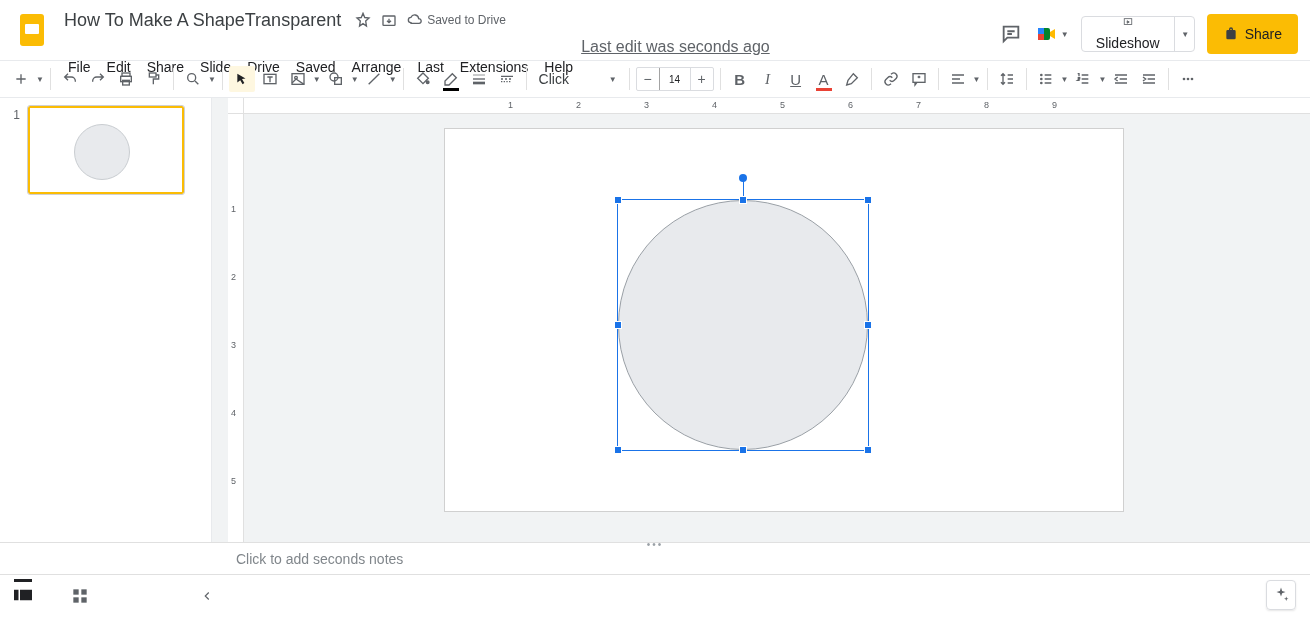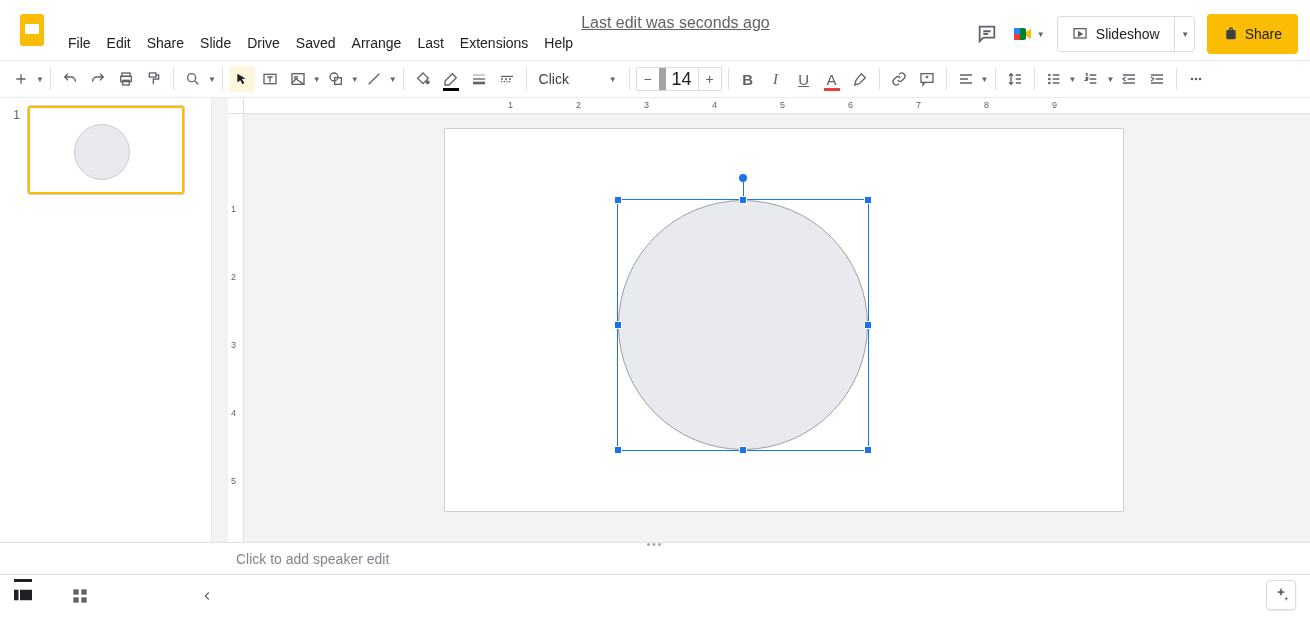--- a/index.html
+++ b/index.html
@@ -32,36 +32,36 @@
   .title-icon { margin-left: 10px; color: #5f6368; display:flex; align-items:center; }
   .saved { font-size: 12px; color: #5f6368; display:flex; align-items:center; gap:4px; margin-left:10px; }
   .menu-row { display: flex; align-items: center; height: 26px; gap: 0; margin-top:2px;}
   .menu-item { padding: 4px 8px; font-size: 14px; color: #202124; border-radius:4px;margin-top:40px; }
   .last-edit { margin-left: 0; font-size: 16px; color: #5f6368; text-decoration: underline; }
   .header-right { display: flex; align-items: center; gap: 12px; padding-top:6px; }
   .hr-icon { width: 24px; height:24px; display:flex;align-items:center;justify-content:center;color:#5f6368; }
   .meet { width:34px; display:flex;align-items:center; }
   .meet-btn { display:flex;align-items:center; }
   .slideshow-group { display:flex; border:1px solid #dadce0; border-radius:4px; overflow:hidden; height:36px;}
-  .slideshow-btn { display:flex;align-items:center;gap:8px;padding:0 14px; font-size:14px;}
+  .slideshow-btn { display:flex;align-items:center;gap:8px;padding:0 14px; font-size:14px;flex-direction:column;}
   .slideshow-drop { width:20px;display:flex;align-items:center;justify-content:center;border-left:1px solid #dadce0;}
   .share-btn { background:#fbbc04; border-radius:4px; height:40px; display:flex;align-items:center;gap:6px;padding:0 16px;font-size:14px;font-weight:500;}
   .toolbar {
     height: 38px; border-top:1px solid #e8eaed; border-bottom:1px solid #e8eaed;
     display:flex; align-items:center; padding: 0 8px; gap:2px;
   }
   .tbtn { min-width:26px; height:26px; display:flex;align-items:center;justify-content:center;color:#5f6368;border-radius:2px;position:relative;}
   .tbtn.sel2 { background:#fef7e0; }
   .tbtn-combo { display:flex;align-items:center; }
   .drop-arrow { font-size:8px; color:#5f6368; margin-left:2px; }
   .sep { width:1px; height:22px; background:#e0e0e0; margin:0 4px; }
   .font-sel { display:flex;align-items:center;justify-content:space-between;width:90px;padding:0 6px;font-size:14px;color:#3c4043;}
   .size-group { display:flex;align-items:center;border:1px solid #dadce0;border-radius:2px;height:24px;}
   .size-btn { width:22px;text-align:center;font-size:14px;color:#5f6368;}
-  .size-val { width:40px;text-align:center;font-size:18px;border-left:7px solid #a3a3a3;border-right:1px solid #dadce0;height:100%;display:flex;align-items:center;justify-content:center;}
+  .size-val { width:32px;text-align:center;font-size:10px;border-left:1px solid #a3a3a3;border-right:1px solid #dadce0;height:100%;display:flex;align-items:center;justify-content:center;}
   .color-under { height:3px;width:16px;position:absolute;bottom:1px;left:5px;}
   .workspace { display:flex; height: 444px; }
   .filmstrip { width:212px; background:#fff; padding:8px 8px; border-right:1px solid #e8eaed; position:relative;}
   .slide-thumb-wrap { display:flex; gap:8px;}
   .slide-num { font-size:12px; color:#5f6368; width:12px; text-align:right; padding-top:2px;}
   .slide-thumb { width:156px; height:88px; border:2px solid #fbbc04; outline:1px solid #d0d0d0; background:#fff; border-radius:2px; position:relative;}
   .thumb-circle { position:absolute; left:44px; top:16px; width:56px; height:56px; border-radius:50%; background:#e8eaed; border:1px solid #c9cdd1;}
   .filmstrip-bg { position:absolute; left:0; top:0; right:0; height:100px; background:#fef9e7; z-index:-1;}
   .canvas-area { flex:1; position:relative; background:#f1f3f4; }
   .ruler-h { position:absolute; top:0; left:32px; right:0; height:16px; background:#fff; border-bottom:1px solid #e0e0e0; display:flex; font-size:9px; color:#5f6368;}
@@ -89,20 +89,40 @@
 <body>
 
 <div class="header">
   <div class="logo">
     <svg viewBox="0 0 36 36">
         <rect x="6" y="2" width="24" height="32" rx="3" fill="#fbbc04"></rect>
         <rect x="11" y="12" width="14" height="10" rx="1" fill="#fff"></rect>
       </svg>
   </div>
   <div class="title-area">
+    <div class="title-row">
+      <div class="doc-title">How To Make A ShapeTransparent</div>
+      <div class="title-icon">
+          <svg width="16" height="16" viewBox="0 0 24 24" fill="none" stroke="#5f6368" stroke-width="2">
+            <path d="M12 2l2.6 6.3L21 9l-5 4.4L17.2 21 12 17.5 6.8 21 8 13.4 3 9l6.4-.7z"></path>
+          </svg>
+        </div>
+      <div class="title-icon">
+          <svg width="16" height="16" viewBox="0 0 24 24" fill="none" stroke="#5f6368" stroke-width="2">
+            <rect x="3" y="6" width="18" height="14" rx="1"></rect>
+            <path d="M12 10v6M9 13l3 3 3-3"></path>
+          </svg>
+        </div>
+      <div class="saved">
+        <svg width="16" height="16" viewBox="0 0 24 24" fill="none" stroke="#5f6368" stroke-width="2">
+            <path d="M6 16a4 4 0 010-8 6 6 0 0111.5 2A3.5 3.5 0 0118 17H6z"></path>
+          </svg>
+        <span>Saved to Drive</span>
+      </div>
+    </div>
     <div class="menu-row">
       <div class="menu-item">File</div>
       <div class="menu-item">Edit</div>
       <div class="menu-item">Share</div>
       <div class="menu-item">Slide</div>
       <div class="menu-item">Drive</div>
       <div class="menu-item">Saved</div>
       <div class="menu-item">Arrange</div>
       <div class="menu-item">Last</div>
       <div class="menu-item">Extensions</div>
@@ -401,21 +421,21 @@
         <div class="sel-handle" style="left:-4px;bottom:-4px"></div>
         <div class="sel-handle" style="left:calc(50% - 4px);bottom:-4px"></div>
         <div class="sel-handle" style="right:-4px;bottom:-4px"></div>
       </div>
     </div>
   </div>
 </div>
 
 <div class="notes-bar">
   <div class="notes-handle">•••</div>
-  <span>Click to add speaker edit</span>
+  <span>Click to add seconds notes</span>
 </div>
 
 <div class="bottom-bar">
   <div class="bb-left">
     <div class="bb-active">
         <svg width="18" height="14" viewBox="0 0 24 18" fill="#202124">
           <rect x="0" y="2" width="6" height="14"></rect>
           <rect x="8" y="2" width="16" height="14"></rect>
         </svg>
       </div>

